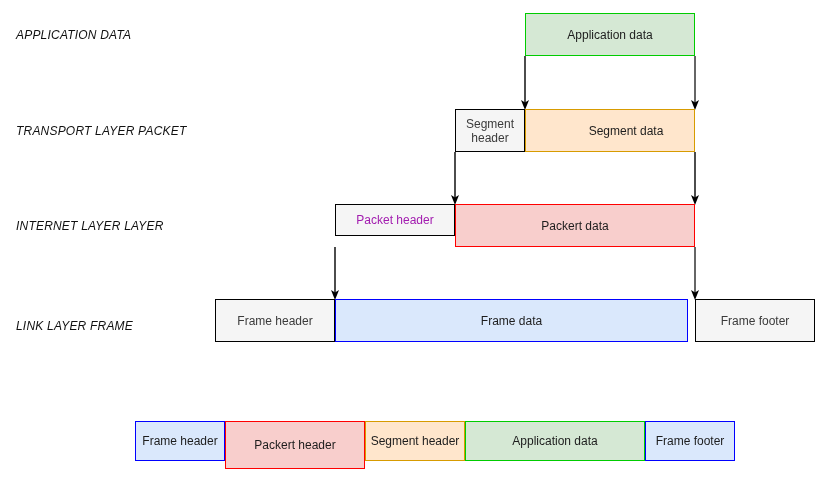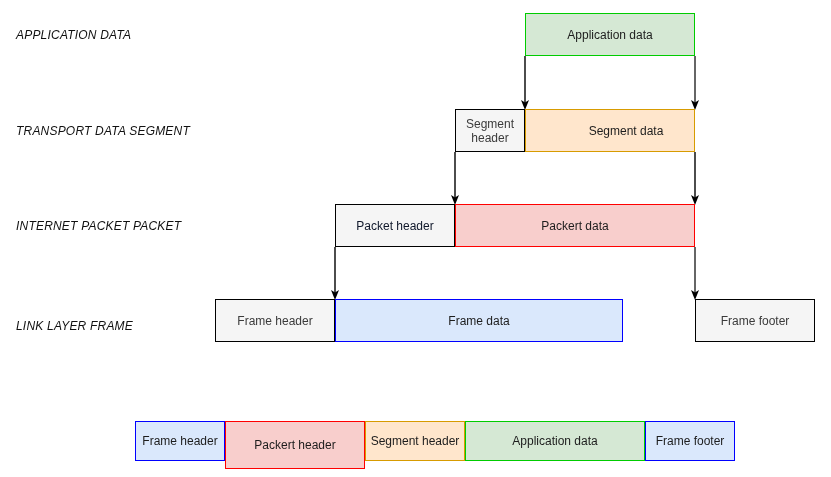--- a/index.html
+++ b/index.html
@@ -82,44 +82,44 @@
         <line x1="695" y1="56" x2="695" y2="105" stroke="#666666" stroke-width="2" marker-end="url(#arrowhead-gray)"></line>
         <line x1="455" y1="152" x2="455" y2="200" stroke="#000000" stroke-width="1.4" marker-end="url(#arrowhead-black)"></line>
         <line x1="695" y1="152" x2="695" y2="200" stroke="#000000" stroke-width="1.4" marker-end="url(#arrowhead-black)"></line>
         <line x1="335" y1="247" x2="335" y2="295" stroke="#000000" stroke-width="1.4" marker-end="url(#arrowhead-black)"></line>
         <line x1="695" y1="247" x2="695" y2="295" stroke="#666666" stroke-width="2" marker-end="url(#arrowhead-gray)"></line>
       </g>
   </svg>
 
   <div id="row-label-group">
       <div class="row-label" style="left: 16px; top: 28px;">APPLICATION DATA</div>
-      <div class="row-label" style="left: 16px; top: 124px;">TRANSPORT DATA SEGMENT</div>
-      <div class="row-label" style="left: 16px; top: 219px;">INTERNET PACKET PACKET</div>
+      <div class="row-label" style="left: 16px; top: 124px;">TRANSPORT LAYER PACKET</div>
+      <div class="row-label" style="left: 16px; top: 219px;">INTERNET LAYER LAYER</div>
       <div class="row-label" style="left: 16px; top: 319px;">LINK LAYER FRAME</div>
     </div>
   <div id="box-group">
       <div class="pdu-box" style="left: 525px; top: 13px; width: 170px; height: 43px; background: rgb(213, 232, 212); border-color: rgb(0, 204, 0); color: rgb(29, 29, 29);">
         <span>Application data</span>
       </div>
       <div class="pdu-box" style="left: 455px; top: 109px; width: 70px; height: 43px; background: rgb(245, 245, 245); border-color: rgb(0, 0, 0); color: rgb(59, 59, 59);">
         <span>Segment header</span>
       </div>
       <div class="pdu-box" style="left: 525px; top: 109px; width: 170px; height: 43px; background: rgb(255, 230, 204); border-color: rgb(215, 155, 0); color: rgb(29, 29, 29); padding-left: 32px;">
         <span>Segment data</span>
       </div>
-      <div class="pdu-box" style="left: 335px; top: 204px; width: 120px; height: 43px; background: rgb(245, 245, 245); border-color: rgb(0, 0, 0); color: #0f172a;">
+      <div class="pdu-box" style="left: 335px; top: 204px; width: 120px; height: 32px; background: rgb(245, 245, 245); border-color: rgb(0, 0, 0); color: #a21caf;">
         <span>Packet header</span>
       </div>
       <div class="pdu-box" style="left: 455px; top: 204px; width: 240px; height: 43px; background: rgb(248, 206, 204); border-color: rgb(255, 0, 0); color: rgb(29, 29, 29);">
         <span>Packert data</span>
       </div>
       <div class="pdu-box" style="left: 215px; top: 299px; width: 120px; height: 43px; background: rgb(245, 245, 245); border-color: rgb(0, 0, 0); color: rgb(59, 59, 59);">
         <span>Frame header</span>
       </div>
-      <div class="pdu-box" style="left: 335px; top: 299px; width: 288px; height: 43px; background: rgb(218, 232, 252); border-color: rgb(0, 0, 255); color: rgb(29, 29, 29);">
+      <div class="pdu-box" style="left: 335px; top: 299px; width: 353px; height: 43px; background: rgb(218, 232, 252); border-color: rgb(0, 0, 255); color: rgb(29, 29, 29);">
         <span>Frame data</span>
       </div>
       <div class="pdu-box" style="left: 695px; top: 299px; width: 120px; height: 43px; background: rgb(245, 245, 245); border-color: rgb(0, 0, 0); color: rgb(59, 59, 59);">
         <span>Frame footer</span>
       </div>
     </div>
   <div id="legend-group">
       <div class="legend-box" style="left: 135px; top: 421px; width: 90px; height: 40px; background: rgb(218, 232, 252); border-color: rgb(0, 0, 255);">
         <span>Frame header</span>
       </div>

